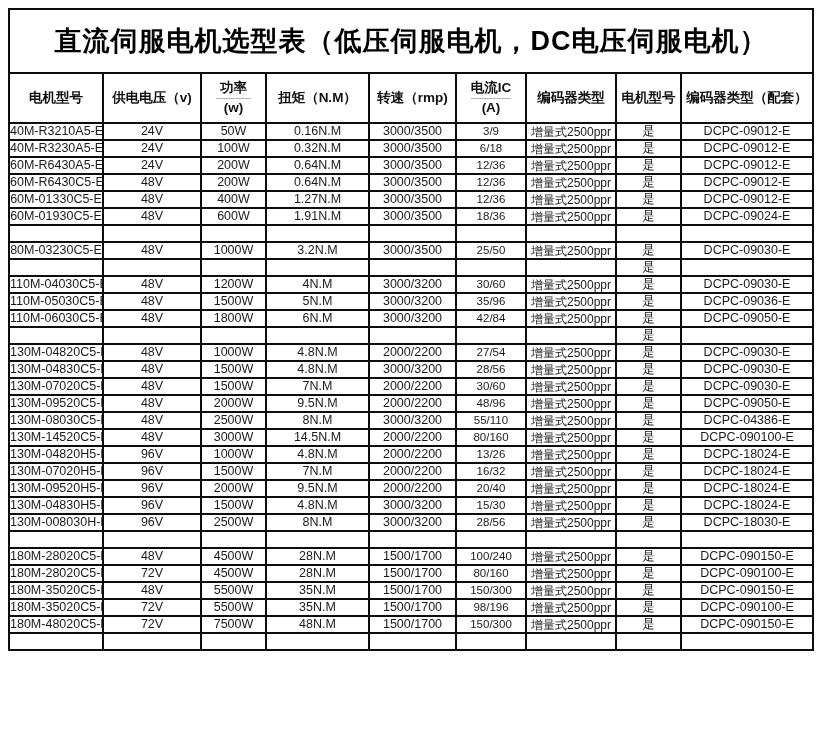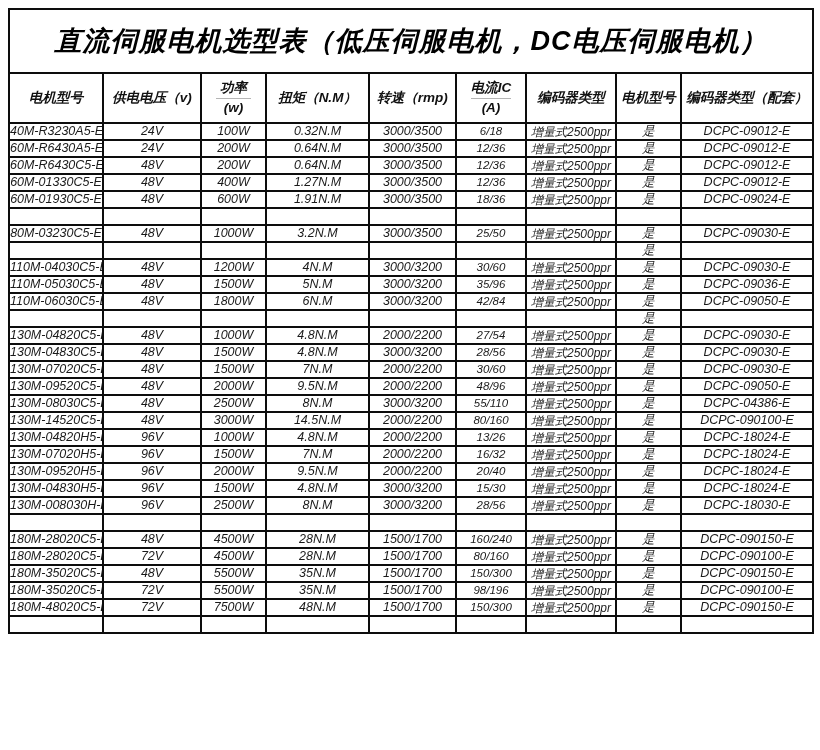--- a/index.html
+++ b/index.html
@@ -10,21 +10,20 @@
   body {
     width: 820px;
     height: 750px;
     overflow: hidden;
     font-family: "Liberation Sans", "DejaVu Sans", sans-serif;
     color: #1c1c1c;
   }
   .sheet {
     margin: 8px 8px 0 8px;
     width: 804px;
-    font-style: italic;
   }
   table.motor-table {
     border-collapse: collapse;
     table-layout: fixed;
     width: 804px;
   }
   table.motor-table td, table.motor-table th {
     border: 2px solid #0d0d0d;
     padding: 0;
     text-align: center;
@@ -109,20 +108,31 @@
           <th>
             <span class="hdr-main">电机型号</span>
           </th>
           <th>
             <span class="hdr-main">编码器类型（配套）</span>
           </th>
         </tr>
     </tbody>
     <tbody id="table-body">
         <tr class="data-row">
+          <td class="c-model">40M-R3210A5-E</td>
+          <td class="c-voltage">24V</td>
+          <td class="c-power">50W</td>
+          <td class="c-torque">0.16N.M</td>
+          <td class="c-speed">3000/3500</td>
+          <td class="c-current">3/9</td>
+          <td class="c-encoder">增量式2500ppr</td>
+          <td class="c-brake">是</td>
+          <td class="c-driver">DCPC-09012-E</td>
+        </tr>
+        <tr class="data-row">
           <td class="c-model">40M-R3230A5-E</td>
           <td class="c-voltage">24V</td>
           <td class="c-power">100W</td>
           <td class="c-torque">0.32N.M</td>
           <td class="c-speed">3000/3500</td>
           <td class="c-current">6/18</td>
           <td class="c-encoder">增量式2500ppr</td>
           <td class="c-brake">是</td>
           <td class="c-driver">DCPC-09012-E</td>
         </tr>
@@ -378,21 +388,21 @@
           <td class="c-encoder"></td>
           <td class="c-brake"></td>
           <td class="c-driver"></td>
         </tr>
         <tr class="data-row">
           <td class="c-model">180M-28020C5-E</td>
           <td class="c-voltage">48V</td>
           <td class="c-power">4500W</td>
           <td class="c-torque">28N.M</td>
           <td class="c-speed">1500/1700</td>
-          <td class="c-current">160/240</td>
+          <td class="c-current">100/240</td>
           <td class="c-encoder">增量式2500ppr</td>
           <td class="c-brake">是</td>
           <td class="c-driver">DCPC-090150-E</td>
         </tr>
         <tr class="data-row">
           <td class="c-model">180M-28020C5-E</td>
           <td class="c-voltage">72V</td>
           <td class="c-power">4500W</td>
           <td class="c-torque">28N.M</td>
           <td class="c-speed">1500/1700</td>

